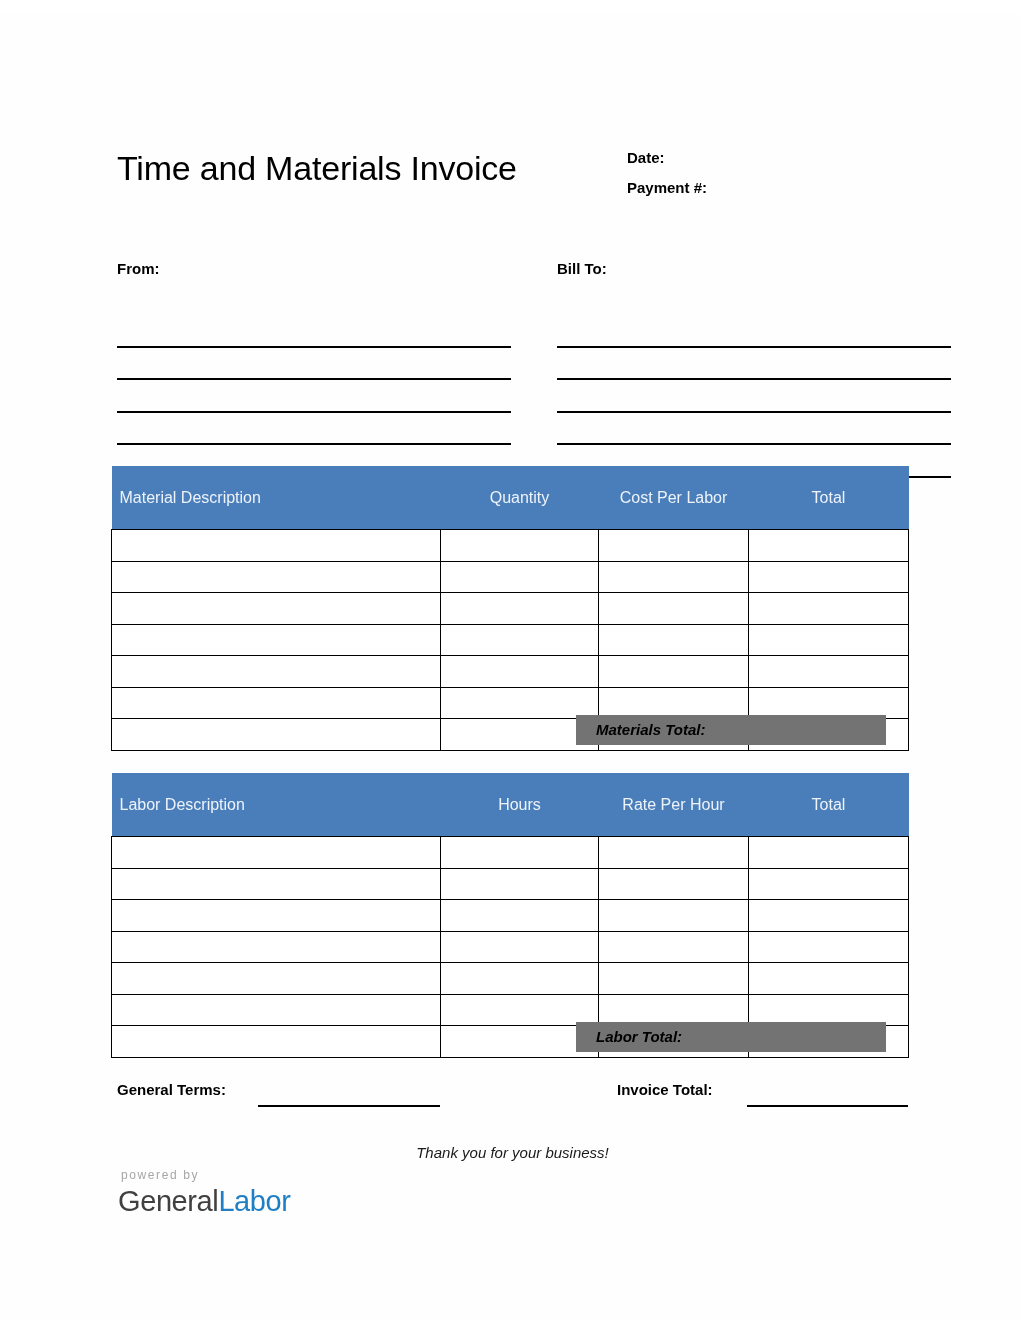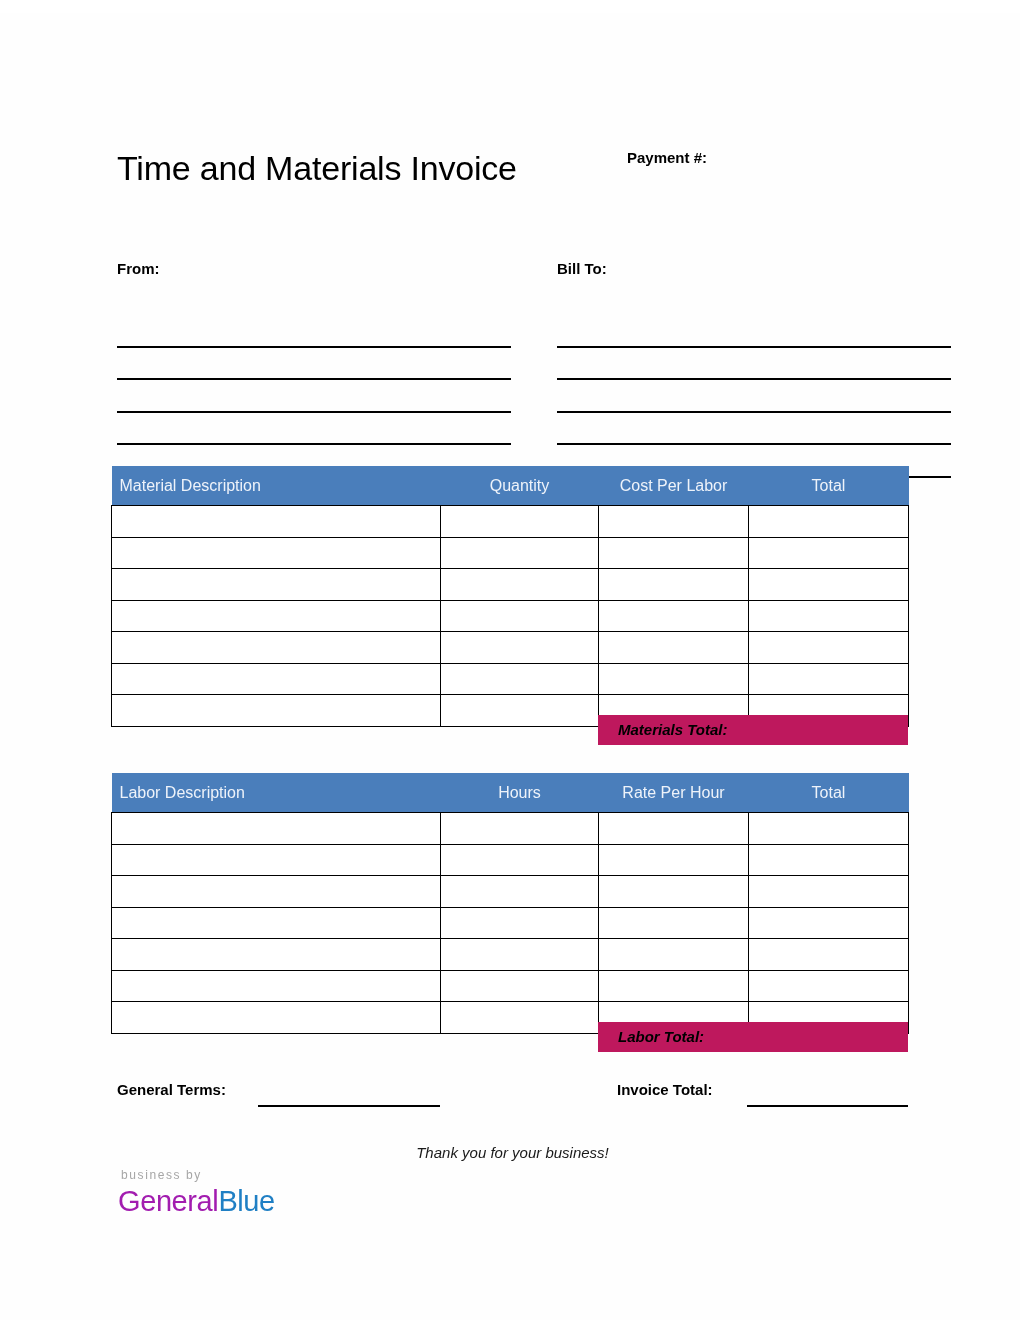--- a/index.html
+++ b/index.html
@@ -83,21 +83,21 @@
   }
   .tbl.materials { top: 453px; }
   .tbl.labor     { top: 760px; }
 
   .tbl th {
     background: #4a7ebb;
     color: #eef3fa;
     font-size: 16px;
     font-weight: 400;
     height: 31px;
-    padding: 4px;
+    padding: 16px;
     border: none;
     text-align: center;
     vertical-align: middle;
   }
   .tbl th.desc {
     text-align: left;
     padding-left: 8px;
   }
   .tbl td {
     height: 30.5px;
@@ -106,24 +106,24 @@
     background: #ffffff;
   }
   .col-desc  { width: 329px; }
   .col-qty   { width: 158px; }
   .col-cost  { width: 150px; }
   .col-total { width: 160px; }
 
   
   .total-band {
     position: absolute;
-    left: 598px;
+    left: 576px;
     width: 310px;
     height: 30px;
-    background: #be185d;
+    background: #737373;
   }
   .total-band.materials { top: 702px; }
   .total-band.labor     { top: 1009px; }
   .total-band-label {
     position: absolute;
     left: 20px;
     top: 0;
     height: 30px;
     line-height: 30px;
     font-size: 15px;
@@ -178,31 +178,32 @@
     letter-spacing: 1.6px;
     line-height: 20px;
     padding-left: 3px;
   }
   .logo-word {
     font-size: 29px;
     line-height: 32px;
     letter-spacing: -0.4px;
     white-space: nowrap;
   }
-  .logo-general { color: #a21caf; }
+  .logo-general { color: #404040; }
   .logo-blue    { color: #1f7fc4; }
 </style>
 </head>
 <body>
 
 <div class="page">
 
   <div class="title">Time and Materials Invoice</div>
 
   <div class="meta">
+    <div class="meta-row">Date:</div>
     <div class="meta-row">Payment #:</div>
   </div>
 
   <div class="party bill">
     <div class="party-label">Bill To:</div>
     <div class="party-lines">
       <div class="party-line"></div>
       <div class="party-line"></div>
       <div class="party-line"></div>
       <div class="party-line"></div>
@@ -357,17 +358,17 @@
   </div>
 
   <div class="field invoice">
     <div class="field-label">Invoice Total:</div>
     <div class="field-rule"></div>
   </div>
 
   <div class="thanks">Thank you for your business!</div>
 
   <div class="logo">
-    <div class="logo-powered">business by</div>
-    <div class="logo-word"><span class="logo-general">General</span><span class="logo-blue">Blue</span></div>
+    <div class="logo-powered">powered by</div>
+    <div class="logo-word"><span class="logo-general">General</span><span class="logo-blue">Labor</span></div>
   </div>
 
 </div>
 
 </body></html>

